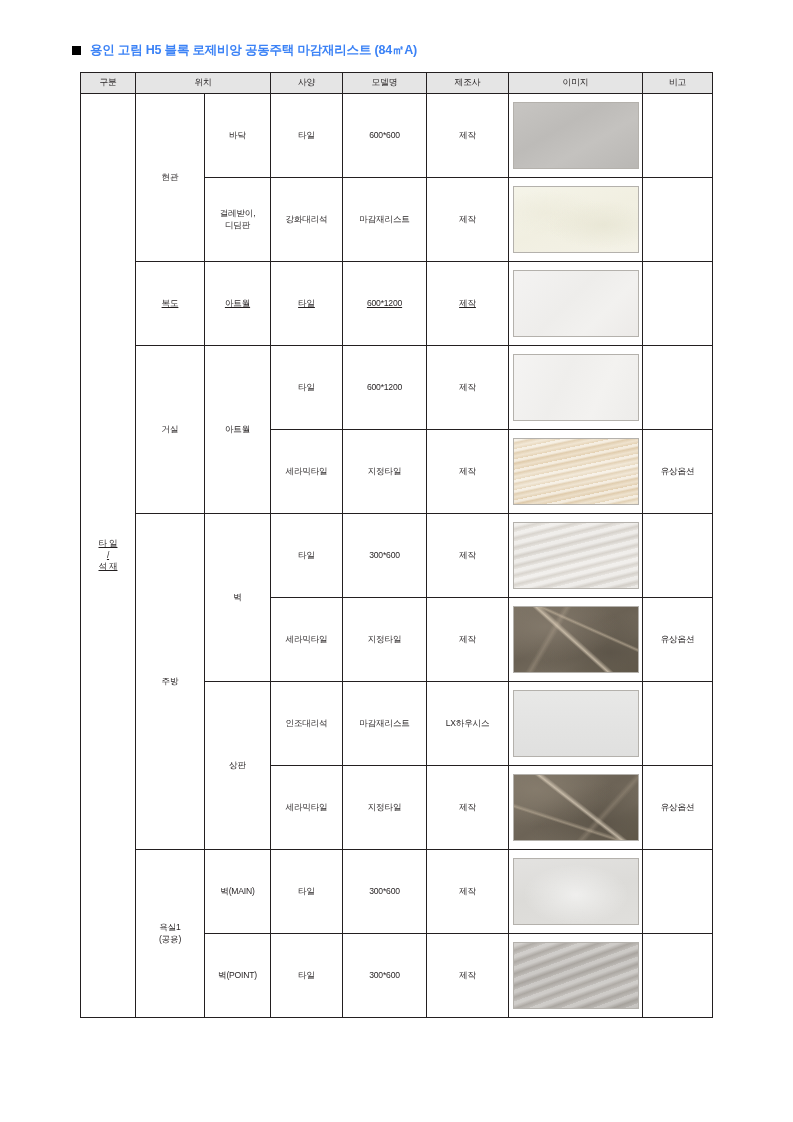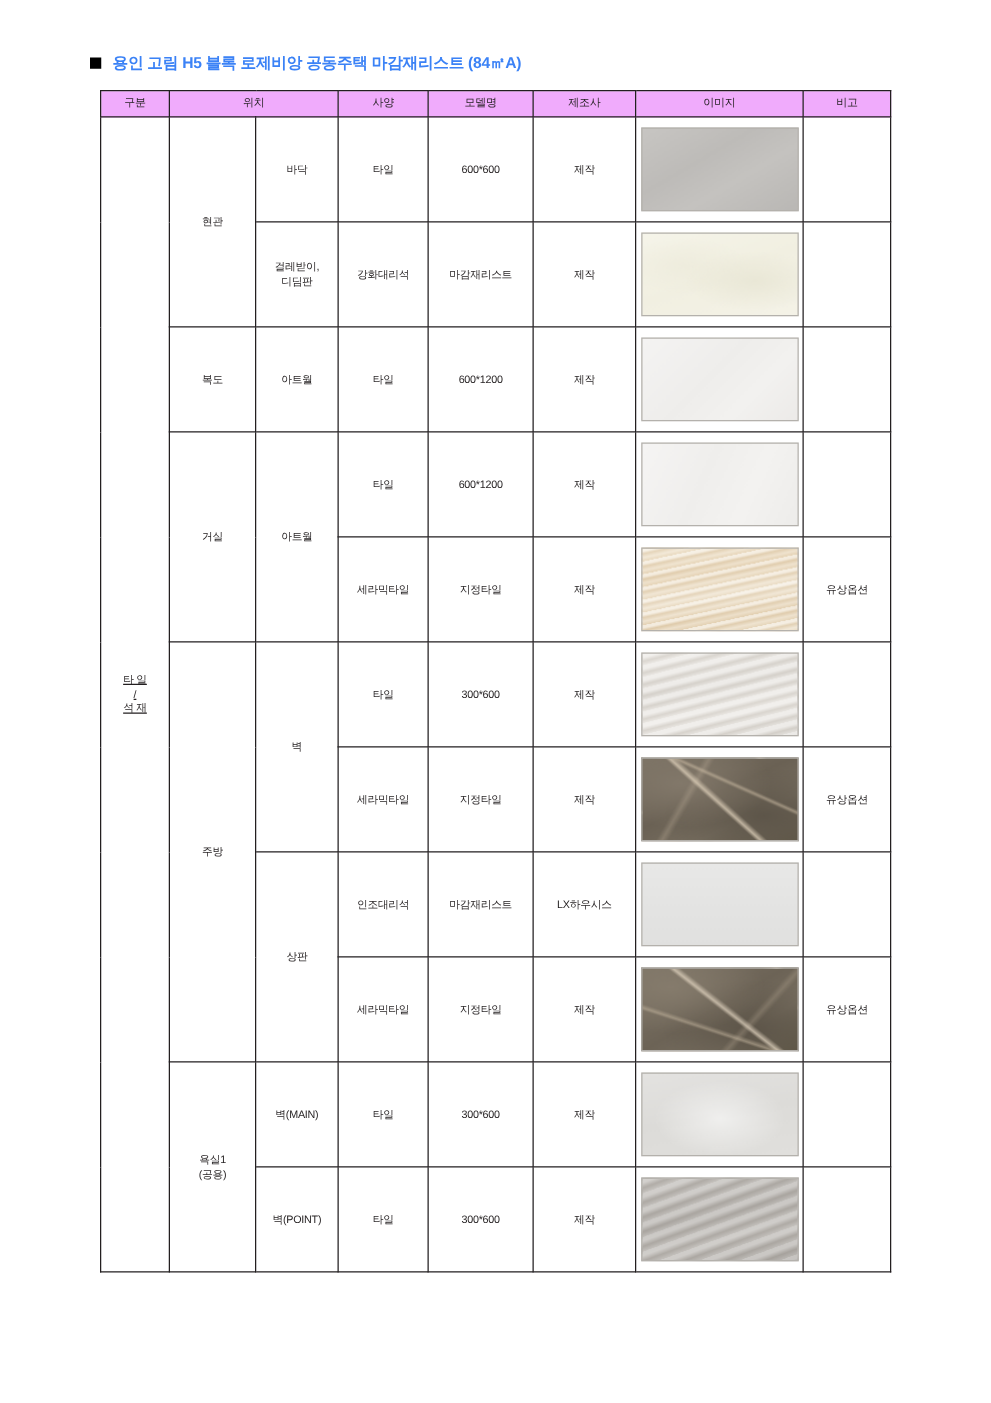--- a/index.html
+++ b/index.html
@@ -55,21 +55,21 @@
     border: 1px solid #231f20;
     padding: 0;
     text-align: center;
     vertical-align: middle;
     font-size: 8.6px;
     letter-spacing: -0.2px;
     color: #231f20;
     line-height: 1.35;
   }
   table.matlist thead th {
-    background: #f0abfc;
+    background: #e5e5e5;
     height: 20px;
     font-weight: normal;
     font-size: 8.8px;
   }
   
   .col-gubun   { width: 55px; }
   .col-loc1    { width: 69px; }
   .col-loc2    { width: 66px; }
   .col-spec    { width: 72px; }
   .col-model   { width: 84px; }
@@ -156,21 +156,21 @@
 디딤판</td>
         <td>강화대리석</td>
         <td>마감재리스트</td>
         <td>제작</td>
         <td class="image-cell">
           <div class="swatch" style="background:radial-gradient(ellipse at 72% 58%, #e9e7d6 0%, rgba(233,231,214,0) 45%),radial-gradient(ellipse at 28% 40%, #eeecdd 0%, rgba(238,236,221,0) 42%),linear-gradient(160deg,#f5f4e9 0%,#f1efe1 50%,#f4f2e7 100%);"></div>
         </td>
         <td class="remark-cell"></td>
       </tr>
 
-      <tr style="height:84px;">
+      <tr style="height:84px;text-decoration:underline;">
         <td>복도</td>
         <td>아트월</td>
         <td>타일</td>
         <td>600*1200</td>
         <td>제작</td>
         <td class="image-cell">
           <div class="swatch" style="background:linear-gradient(135deg,#f4f3f2 0%,#eeedeb 45%,#f2f1ef 70%,#eceae8 100%);"></div>
         </td>
         <td class="remark-cell"></td>
       </tr>

